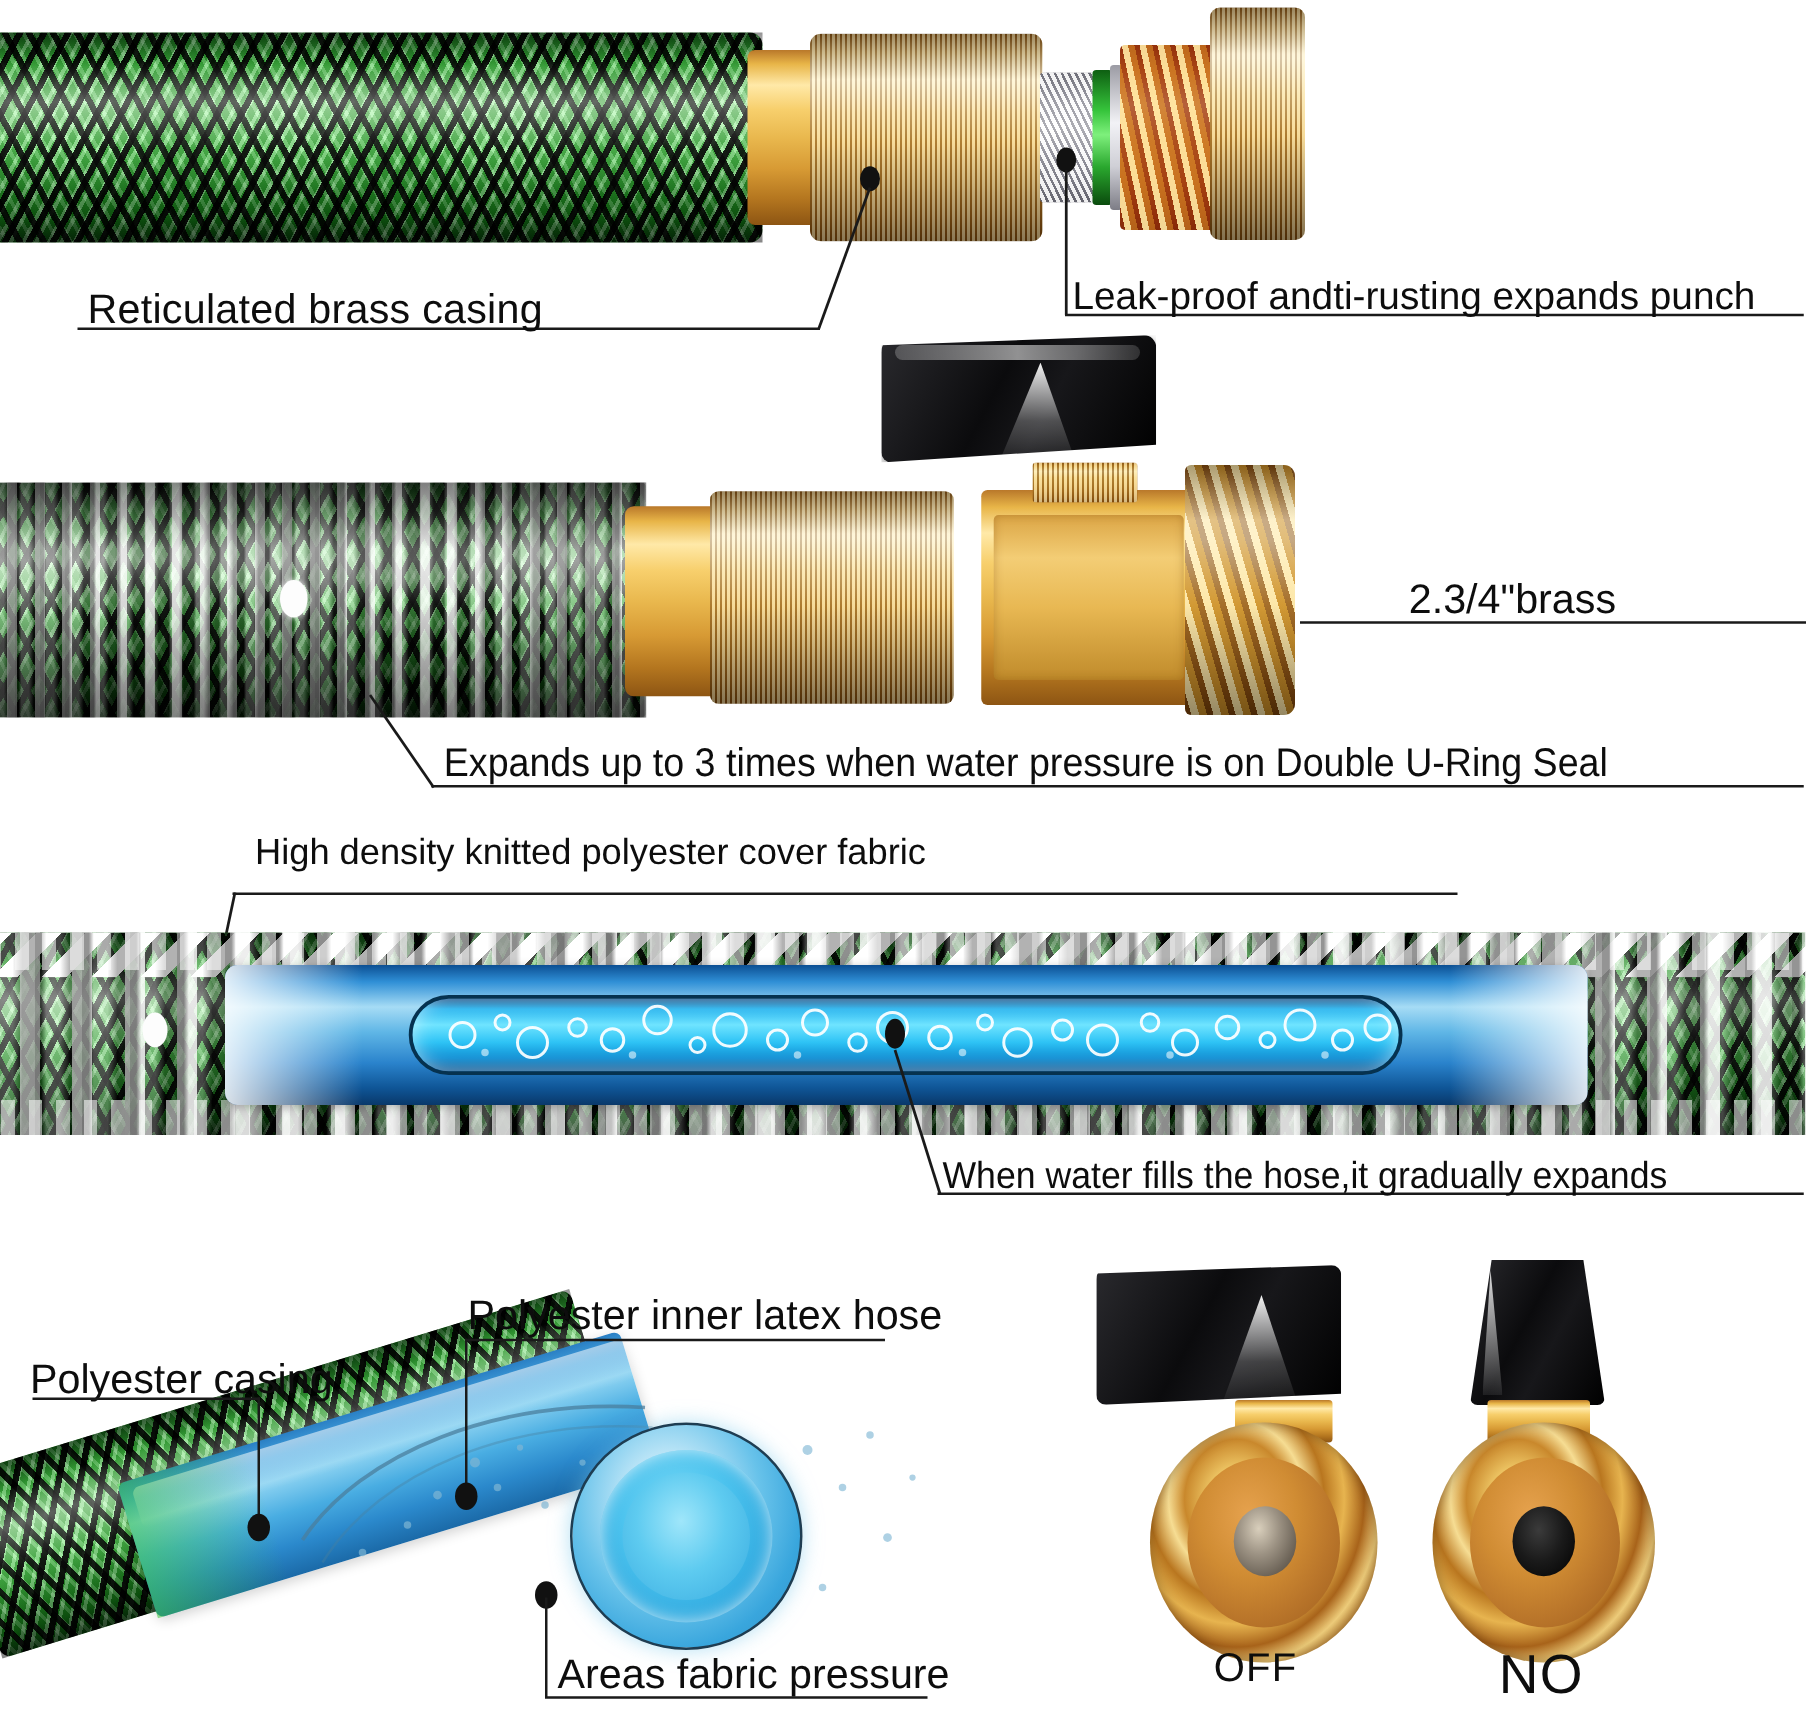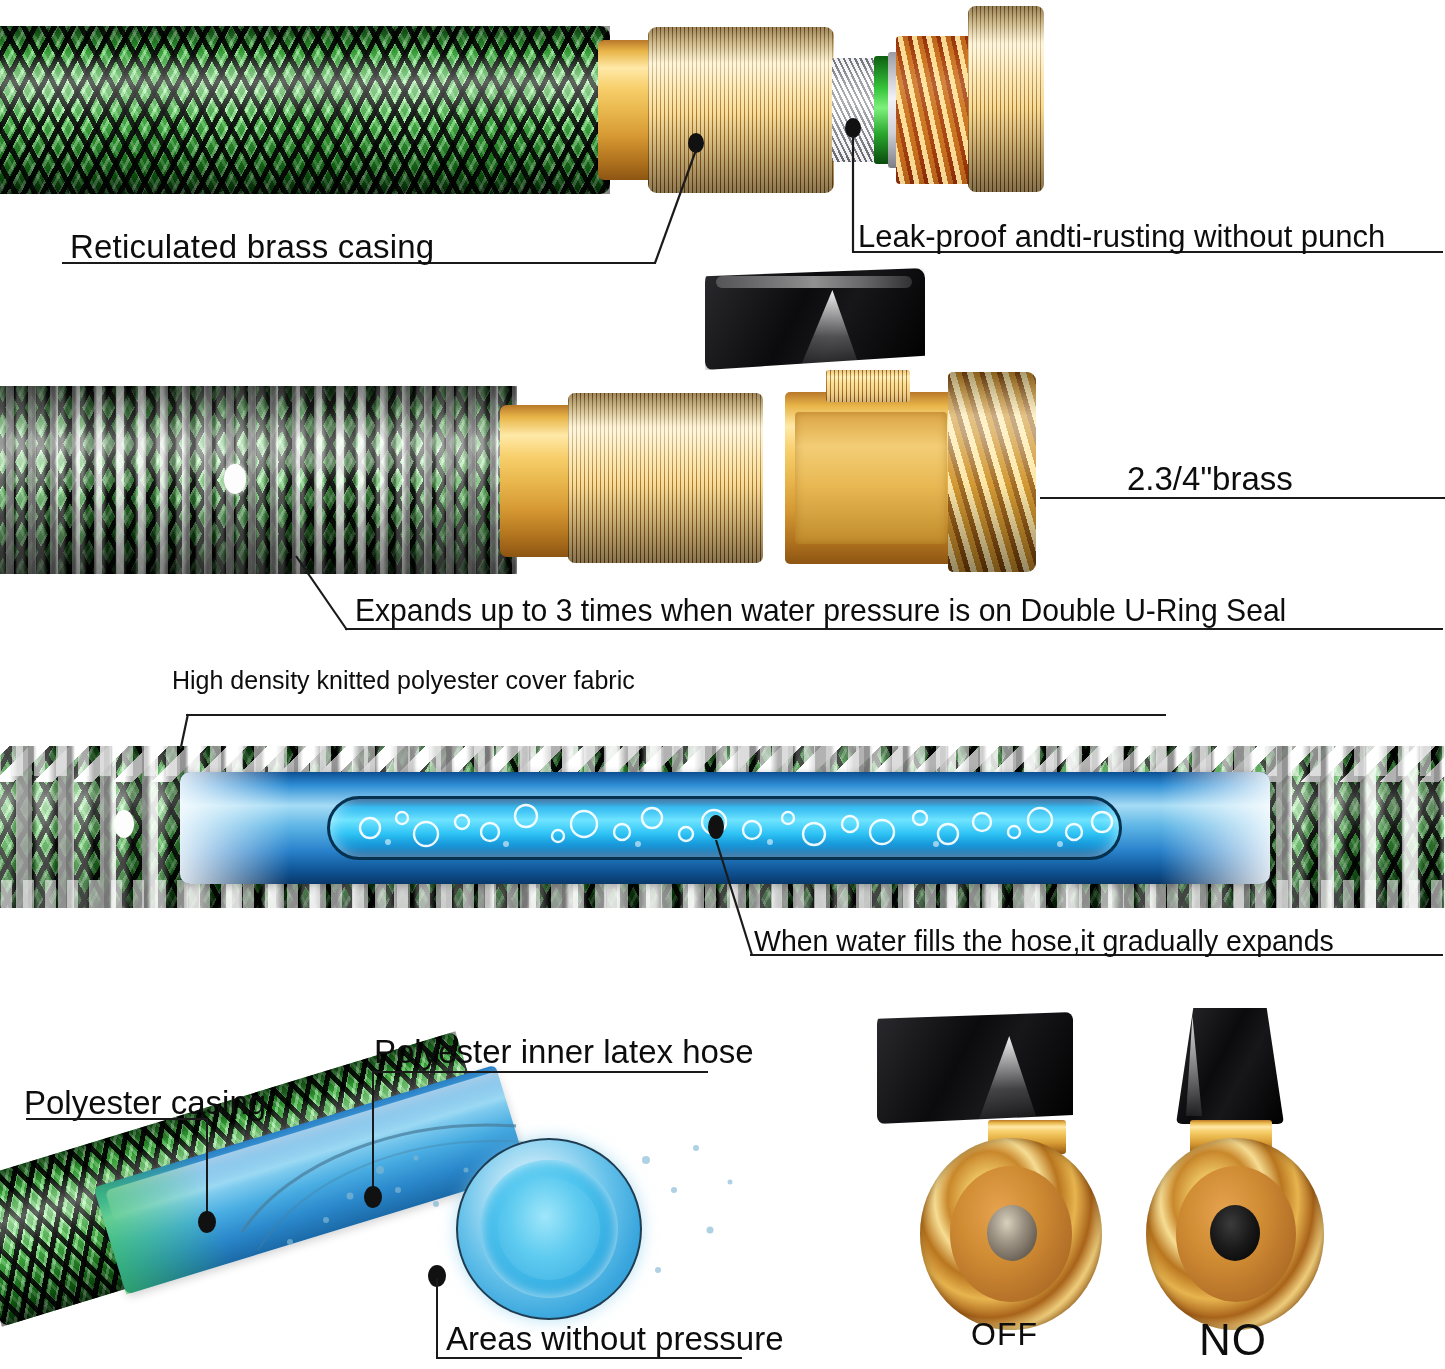--- a/index.html
+++ b/index.html
@@ -170,21 +170,21 @@
       <polyline points="696,150 655,263" fill="none" stroke="#1a1a1a" stroke-width="2.2"></polyline>
     </svg>
     <div class="rule hrule" style="left:62px;top:262px;width:594px;"></div>
     <div class="lbl" style="left:70px;top:230px;font-size:33px;letter-spacing:.2px;">Reticulated brass casing</div>
 
     <div class="dot" style="left:845px;top:118px;width:16px;height:20px;"></div>
     <svg class="diag" style="left:0;top:0;width:1445px;height:300px;">
       <polyline points="853,136 853,252" fill="none" stroke="#1a1a1a" stroke-width="2.2"></polyline>
     </svg>
     <div class="rule hrule" style="left:852px;top:251px;width:591px;"></div>
-    <div class="lbl" style="left:858px;top:221px;font-size:31px;">Leak-proof andti-rusting without punch</div>
+    <div class="lbl" style="left:858px;top:221px;font-size:31px;">Leak-proof andti-rusting expands punch</div>
   </div>
 
   <div>
 
     <div style="position:absolute;left:-8px;top:386px;width:525px;height:188px;">
       <div class="braid" style="position:absolute;inset:0;border-radius:4px;
             -webkit-mask-image:repeating-linear-gradient(to right, #000 0 14px, rgba(0,0,0,.25) 14px 22px);
             mask-image:repeating-linear-gradient(to right, #000 0 14px, rgba(0,0,0,.25) 14px 22px);">
         <div class="braid-shade"></div>
       </div>
@@ -235,21 +235,21 @@
     <div class="dot" style="left:288px;top:545px;width:12px;height:14px;opacity:0;"></div>
     <svg class="diag" style="left:0;top:0;width:1445px;height:700px;">
       <polyline points="296,556 347,630" fill="none" stroke="#1a1a1a" stroke-width="2.2"></polyline>
     </svg>
     <div class="rule hrule" style="left:345px;top:628px;width:1098px;"></div>
     <div class="lbl cond" style="left:355px;top:594px;font-size:32px;transform:scaleX(.94);">Expands up to 3 times when water pressure is on Double U-Ring Seal</div>
   </div>
 
   <div>
 
-    <div class="lbl" style="left:172px;top:668px;font-size:25px;">High density knitted polyester cover fabric</div>
+    <div class="lbl" style="left:204px;top:668px;font-size:29px;">High density knitted polyester cover fabric</div>
     <div class="rule hrule" style="left:186px;top:714px;width:980px;"></div>
     <svg class="diag" style="left:0;top:0;width:1445px;height:900px;">
       <polyline points="188,714 174,780" fill="none" stroke="#1a1a1a" stroke-width="2.2"></polyline>
     </svg>
 
     <div style="position:absolute;left:-10px;top:746px;width:1465px;height:162px;">
       <div class="braid" style="position:absolute;inset:0;
             -webkit-mask-image:repeating-linear-gradient(to right,#000 0 26px, rgba(0,0,0,.20) 26px 42px);
             mask-image:repeating-linear-gradient(to right,#000 0 26px, rgba(0,0,0,.20) 26px 42px);">
         <div class="braid-shade"></div>
@@ -390,21 +390,21 @@
     <div class="dot" style="left:198px;top:1211px;width:18px;height:22px;"></div>
 
     <div class="lbl" style="left:374px;top:1035px;font-size:33px;">Polyester inner latex hose</div>
     <div class="rule hrule" style="left:372px;top:1071px;width:336px;"></div>
     <div class="rule vrule" style="left:372px;top:1071px;height:123px;"></div>
     <div class="dot" style="left:364px;top:1186px;width:18px;height:22px;"></div>
 
     <div class="dot" style="left:428px;top:1265px;width:18px;height:22px;"></div>
     <div class="rule vrule" style="left:436px;top:1278px;height:80px;"></div>
     <div class="rule hrule" style="left:436px;top:1357px;width:306px;"></div>
-    <div class="lbl" style="left:446px;top:1322px;font-size:33px;">Areas without pressure</div>
+    <div class="lbl" style="left:446px;top:1322px;font-size:33px;">Areas fabric pressure</div>
   </div>
 
   <div>
 
     <div>
 
       <div class="knob" style="position:absolute;left:877px;top:1012px;width:196px;height:112px;
                   clip-path:polygon(0% 6%, 100% 0%, 100% 92%, 0% 100%);
                   border-radius:12px 8px 8px 8px;"></div>
       <div style="position:absolute;left:978px;top:1036px;width:60px;height:86px;

